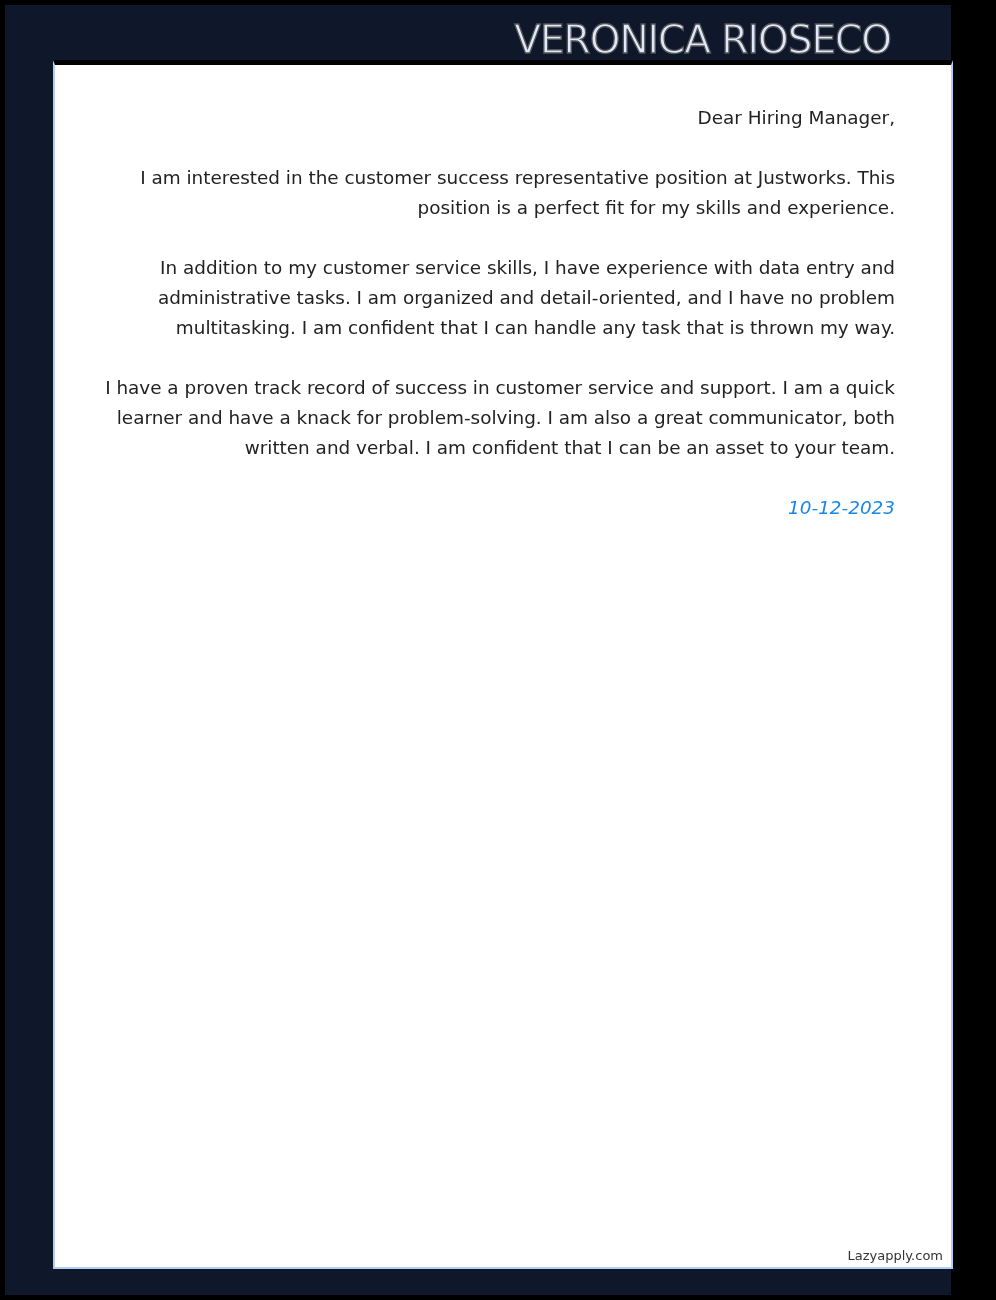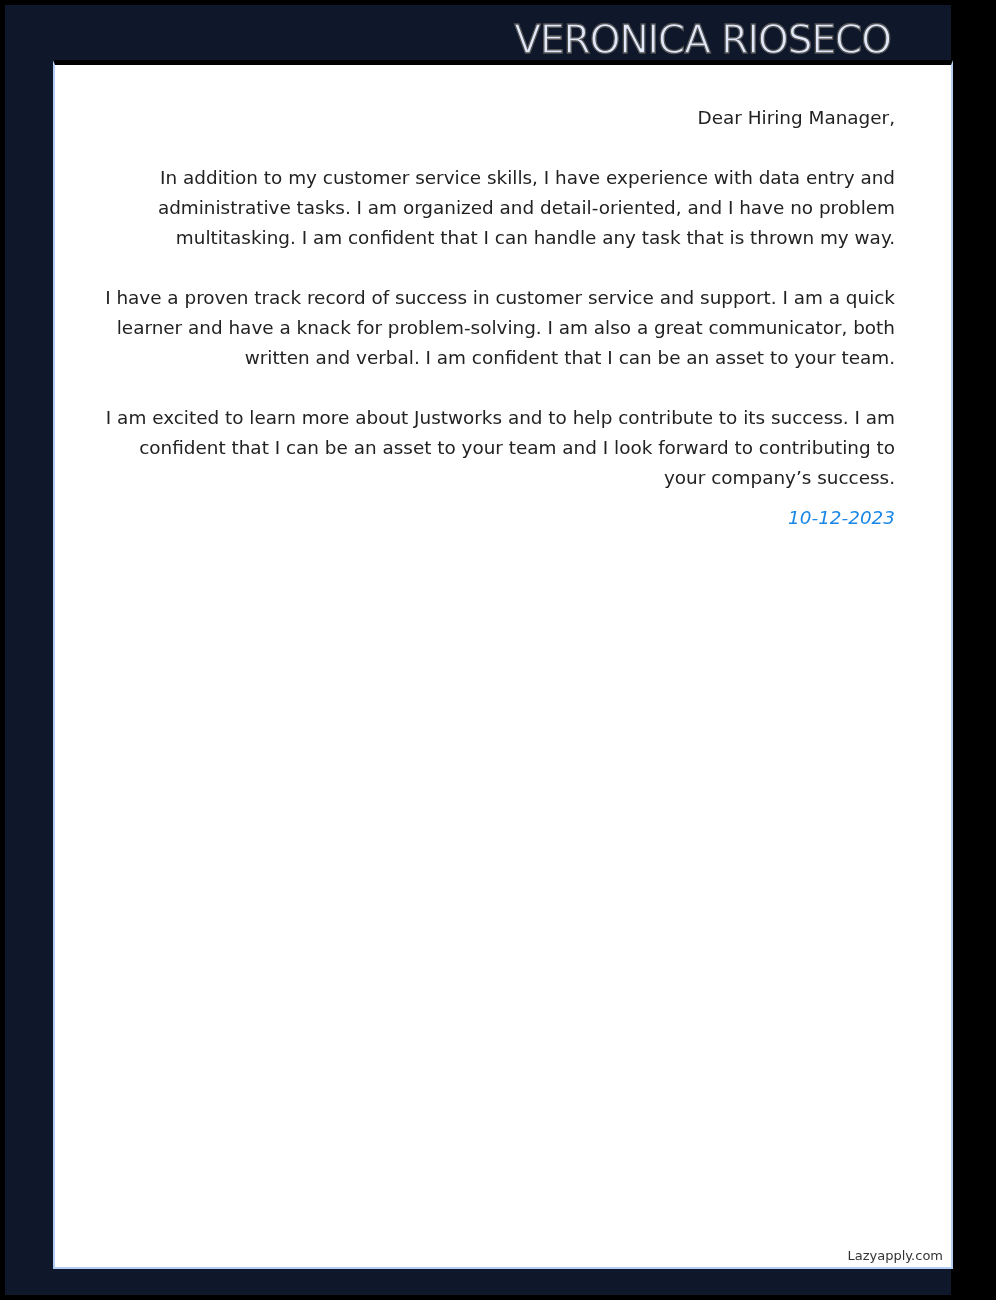--- a/index.html
+++ b/index.html
@@ -65,20 +65,20 @@
   </style>
 </head>
 <body>
 
 <div class="page-bg">
   <h1 class="name-heading">VERONICA RIOSECO</h1>
 
   <div class="letter-card">
     <div class="letter-body">
       <p>Dear Hiring Manager,</p>
+      <p>I am interested in the customer success representative position at Justworks. This position is a perfect fit for my skills and experience.</p>
       <p>In addition to my customer service skills, I have experience with data entry and administrative tasks. I am organized and detail-oriented, and I have no problem multitasking. I am confident that I can handle any task that is thrown my way.</p>
       <p>I have a proven track record of success in customer service and support. I am a quick learner and have a knack for problem-solving. I am also a great communicator, both written and verbal. I am confident that I can be an asset to your team.</p>
-      <p class="closing">I am excited to learn more about Justworks and to help contribute to its success. I am confident that I can be an asset to your team and I look forward to contributing to your company’s success.</p>
       <p class="date">10-12-2023</p>
     </div>
     <div class="footer-credit">Lazyapply.com</div>
   </div>
 </div>
 
 </body></html>

